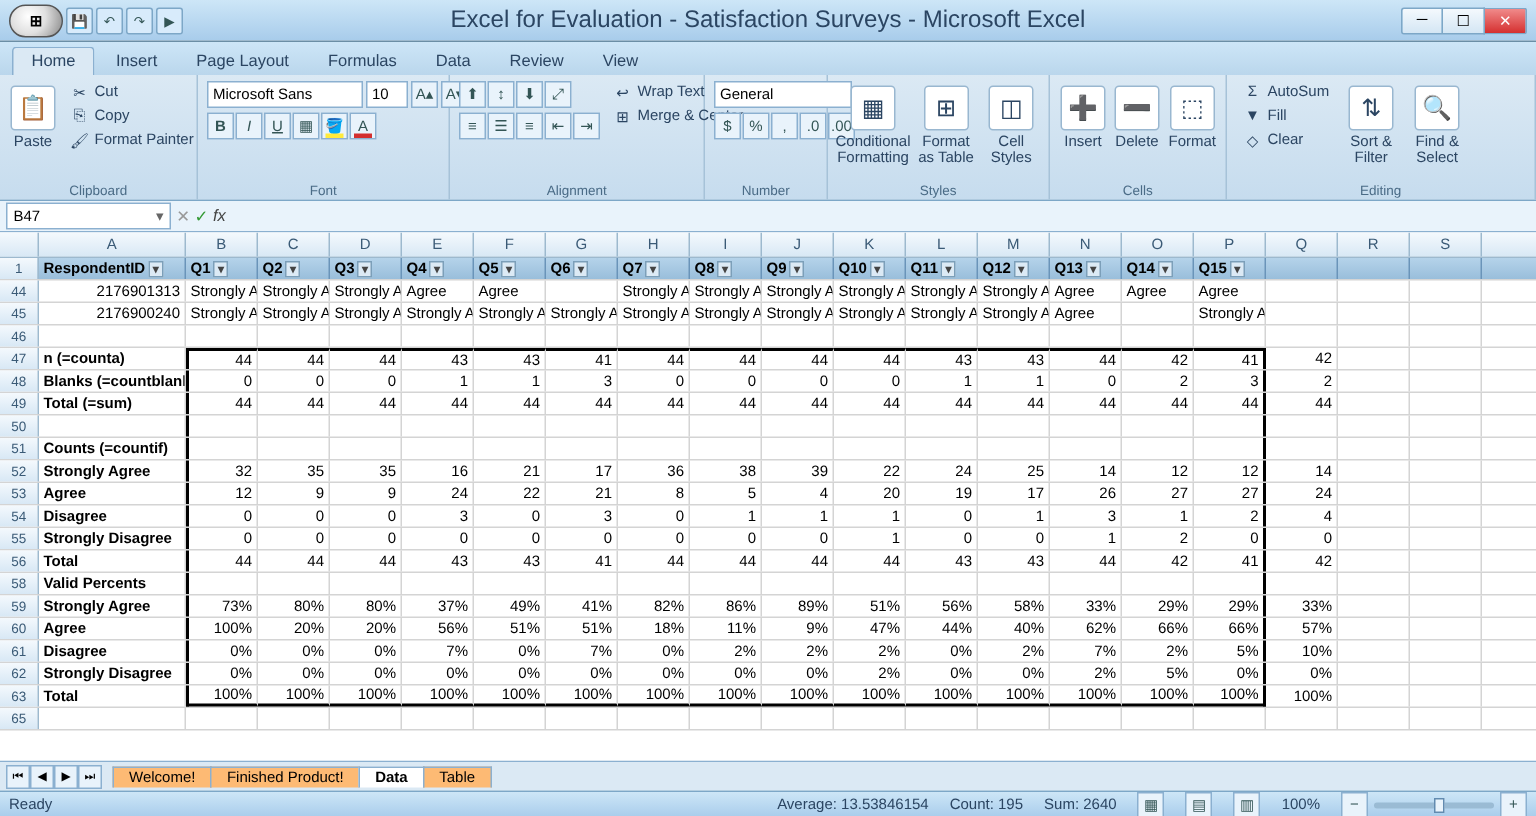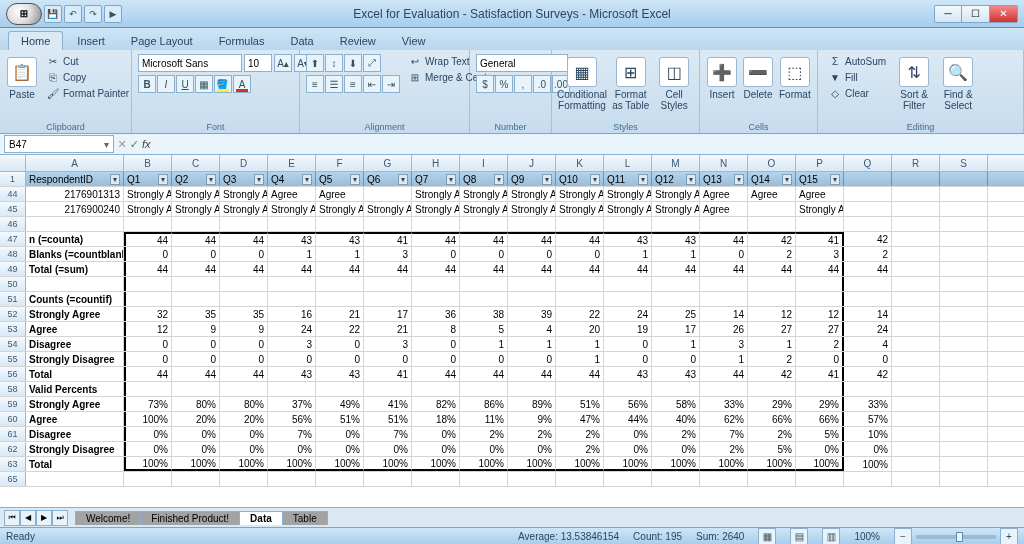--- a/index.html
+++ b/index.html
@@ -1,21 +1,21 @@
 <!DOCTYPE html>
 <html><head>
 <meta charset="utf-8">
 <style>
 *{box-sizing:border-box;margin:0;padding:0;font-family:"Segoe UI",Tahoma,sans-serif}
 body{background:#fff;font-size:11px;overflow:hidden;width:1024px;height:544px}
 .titlebar{height:28px;background:linear-gradient(#cde6f7,#a8cceb);display:flex;align-items:center;padding:0 6px;border-bottom:1px solid #6b8ea5;position:relative}
 .titlebar .qat{display:flex;gap:2px;align-items:center}
 .qat .orb{width:36px;height:22px;background:radial-gradient(circle at 35% 35%,#fff,#e0e0e0 45%,#888 100%);border-radius:11px;border:1px solid #555;display:flex;align-items:center;justify-content:center;font-size:10px;font-weight:bold}
 .qat .qbtn{width:18px;height:18px;border:1px solid #7da7c7;background:#d8ebfb;border-radius:2px;display:flex;align-items:center;justify-content:center;font-size:9px;color:#355}
-.titlebar .doctitle{position:absolute;left:50%;transform:translateX(-50%);font-size:12px;color:#2b4562}
+.titlebar .doctitle{position:absolute;left:50%;transform:translateX(-50%);font-size:16px;color:#2b4562}
 .titlebar .winctrl{margin-left:auto;display:flex;gap:0}
 .winctrl .wbtn{width:28px;height:18px;border:1px solid #7da7c7;border-left:none;background:linear-gradient(#f4f9fd,#d4e6f4);display:flex;align-items:center;justify-content:center;font-size:10px}
 .winctrl .wbtn:first-child{border-left:1px solid #7da7c7;border-radius:2px 0 0 2px}
 .winctrl .close{background:linear-gradient(#f08a8a,#d53030);color:#fff;border-radius:0 2px 2px 0}
 .ribbon-tabs{height:22px;background:linear-gradient(#cde6f7,#bad6ec);display:flex;align-items:flex-end;padding-left:8px;gap:2px}
 .ribbon-tabs .tab{padding:3px 12px;font-size:11px;color:#2b4562;border-radius:3px 3px 0 0;cursor:pointer}
 .ribbon-tabs .tab.active{background:#dbe9f4;border:1px solid #8bb0d0;border-bottom:none}
 .ribbon{height:84px;background:linear-gradient(#dbe9f4,#c6dcee);border-bottom:1px solid #7da7c7;display:flex}
 .group{border-right:1px solid #a6c2d8;padding:2px 6px 2px 6px;display:flex;flex-direction:column;position:relative}
 .group .glabel{position:absolute;bottom:1px;left:0;right:0;text-align:center;font-size:9px;color:#4a6b86}
@@ -38,25 +38,25 @@
 .colheads{display:flex;height:17px;background:linear-gradient(#f4f9fd,#d8e8f5);border-bottom:1px solid #9db9ce}
 .rowhead{width:26px;border-right:1px solid #9db9ce;background:linear-gradient(#f4f9fd,#d8e8f5);display:flex;align-items:center;justify-content:center;font-size:10px;color:#3a5a76}
 .ch{border-right:1px solid #9db9ce;text-align:center;font-size:10px;color:#3a5a76;display:flex;align-items:center;justify-content:center}
 .rows{}
 .row{display:flex;height:15px;border-bottom:1px solid #d4d4d4}
 .rh{width:26px;border-right:1px solid #9db9ce;background:linear-gradient(#f4f9fd,#d8e8f5);text-align:center;font-size:9px;color:#3a5a76;display:flex;align-items:center;justify-content:center}
 .cell{border-right:1px solid #d4d4d4;font-size:10px;padding:0 3px;display:flex;align-items:center;white-space:nowrap;overflow:hidden}
 .cell.r{justify-content:flex-end}
 .cell.bold{font-weight:bold}
 .row.header{background:linear-gradient(#b5d3ea,#99bedb)}
-.row.header .cell{border-right:1px solid #6a94b9;font-weight:normal;justify-content:space-between}
+.row.header .cell{border-right:1px solid #6a94b9;font-weight:bold;}
 .row.header .cell .dd{font-size:8px;color:#444;border:1px solid #7c9fb9;background:#dceaf5;padding:0 2px;margin-left:2px}
 .sheet-tabs{height:20px;background:#dbe9f4;border-top:1px solid #8bb0d0;display:flex;align-items:center;padding-left:4px;gap:0}
 .navbtn{width:16px;height:16px;border:1px solid #8bb0d0;background:#e9f3fb;font-size:8px;display:flex;align-items:center;justify-content:center}
-.stab{border:1px solid #8bb0d0;border-bottom:none;padding:1px 10px;font-size:10px;background:#a3a3a3;margin-left:-1px}
+.stab{border:1px solid #8bb0d0;border-bottom:none;padding:1px 10px;font-size:10px;background:#fdba74;margin-left:-1px}
 .stab.active{background:#fff;font-weight:bold}
 .statusbar{height:18px;background:linear-gradient(#cde6f7,#a8cceb);border-top:1px solid #7da7c7;display:flex;align-items:center;font-size:10px;color:#2b4562;padding:0 6px;gap:14px}
 .statusbar .spacer{flex:1}
 .zoom{display:flex;align-items:center;gap:4px}
 .slider{width:80px;height:4px;background:#9abbd4;border-radius:2px;position:relative}
 .slider .th{position:absolute;left:50%;top:-3px;width:7px;height:10px;background:#e9f3fb;border:1px solid #628bb0}
 
 .cA{width:98px}.cB{width:48px}.cC{width:48px}.cD{width:48px}.cE{width:48px}.cF{width:48px}.cG{width:48px}.cH{width:48px}.cI{width:48px}.cJ{width:48px}.cK{width:48px}.cL{width:48px}.cM{width:48px}.cN{width:48px}.cO{width:48px}.cP{width:48px}.cQ{width:48px}.cR{width:48px}.cS{width:48px}
 </style>
 </head>

